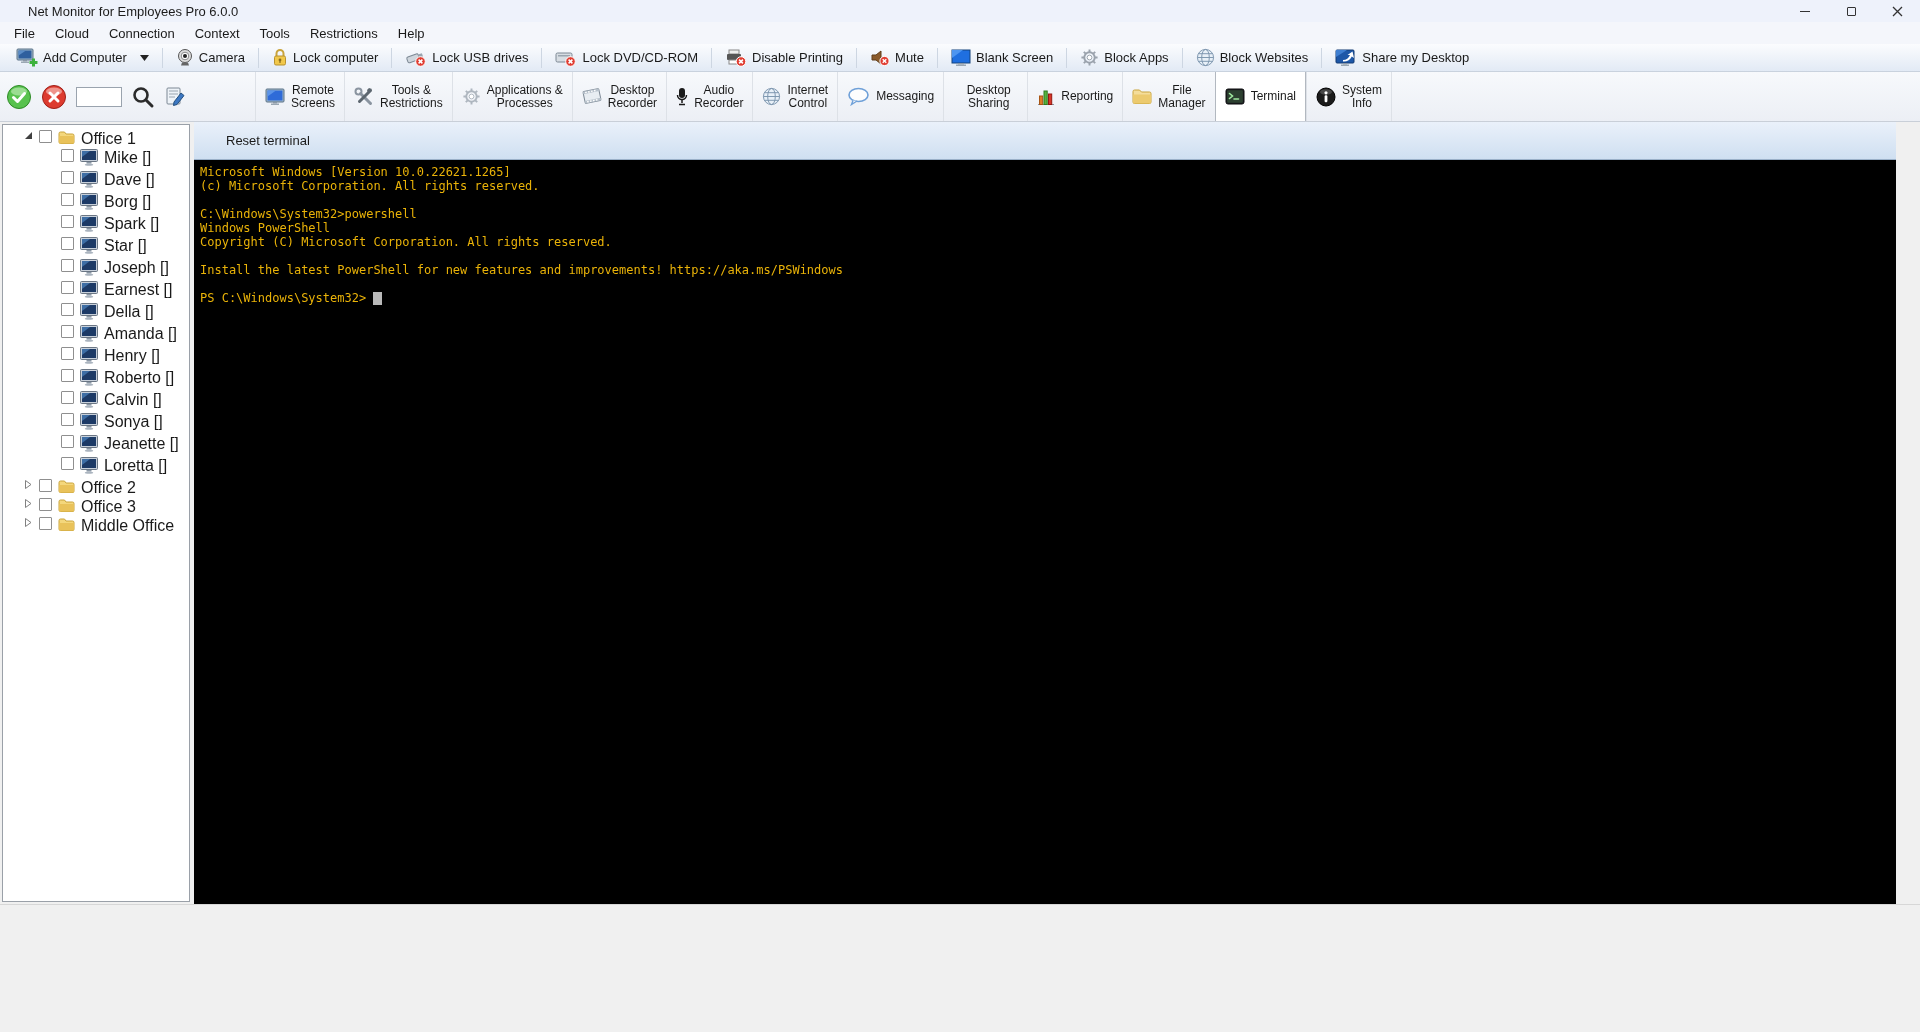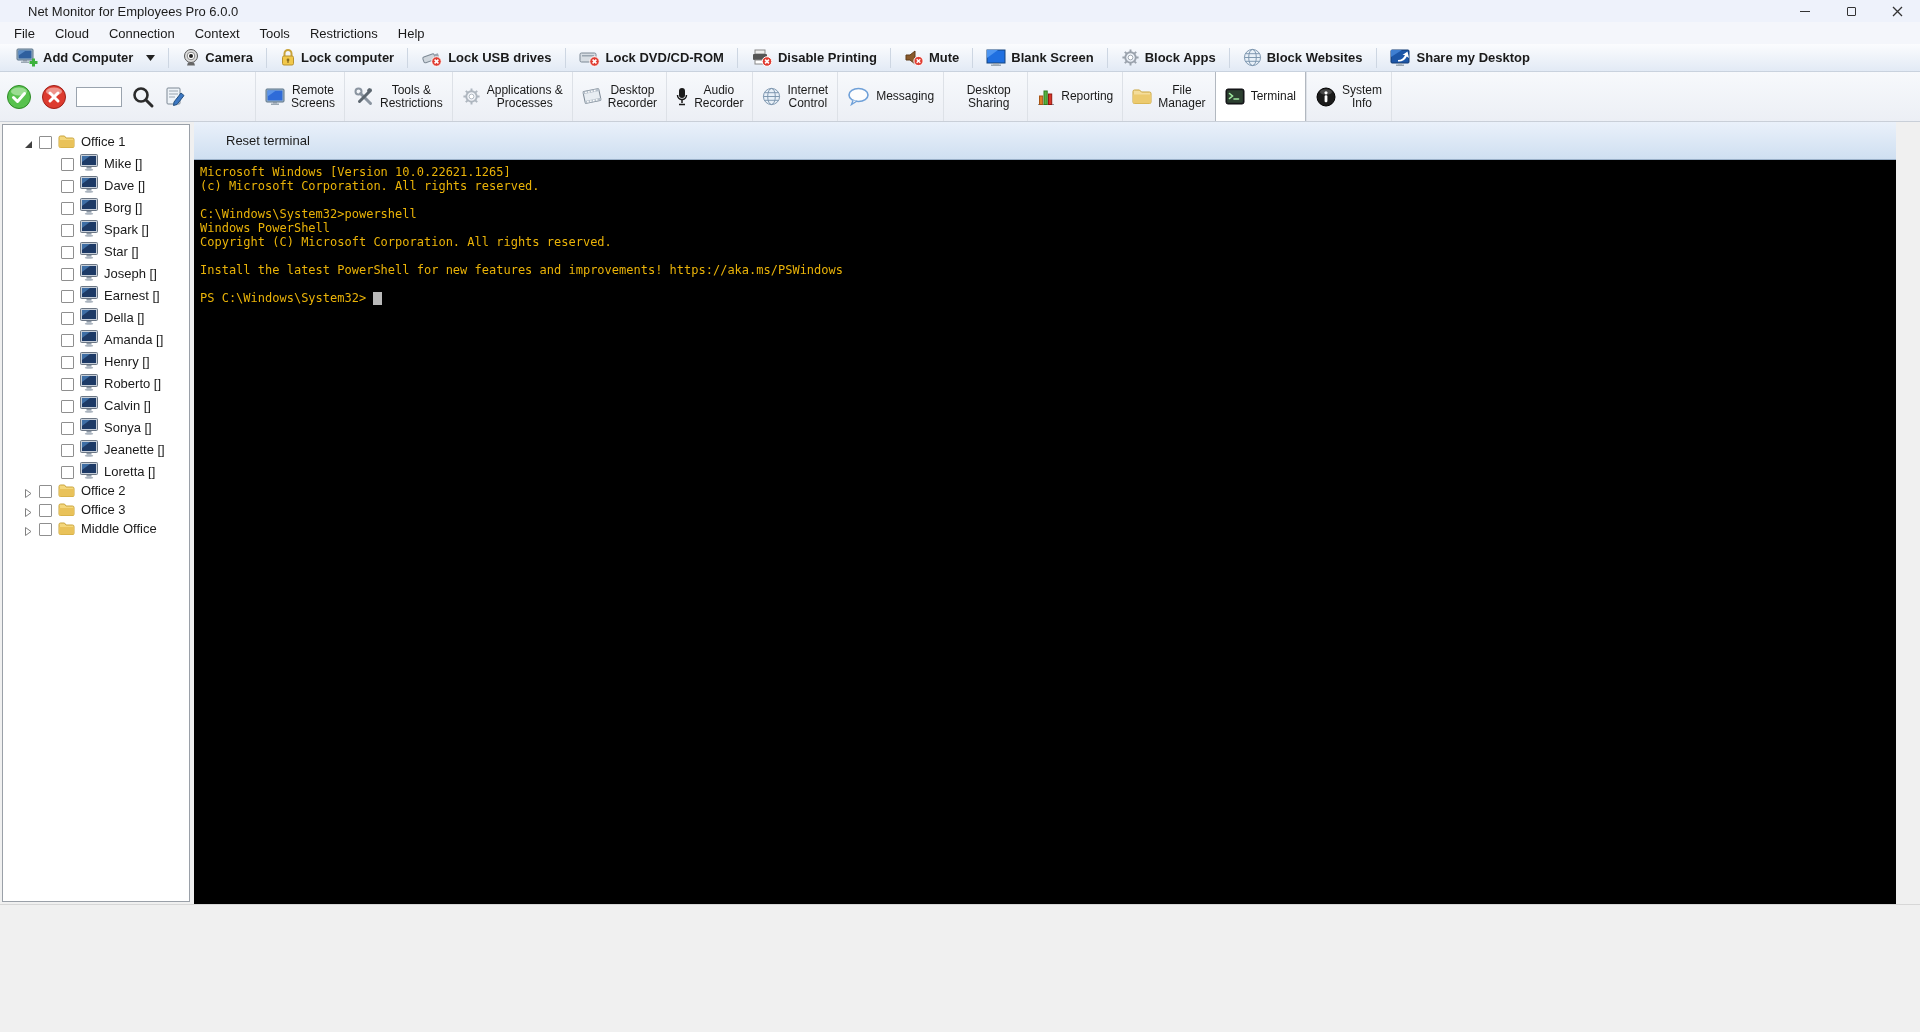--- a/index.html
+++ b/index.html
@@ -14,40 +14,40 @@
   .win-controls { margin-left:auto; display:flex; height:100%; }
   .win-btn { width:46px; height:100%; display:flex; align-items:center; justify-content:center; cursor:default; }
   .glyph-min { width:10px; height:1px; background:#333; }
   .glyph-max { width:9px; height:9px; border:1px solid #333; border-radius:1px; }
 
   
   .menubar { height:22px; background:#f4f6fb; display:flex; align-items:center; padding-left:4px; flex:0 0 auto; }
   .menu-item { font-size:13px; padding:2px 10px; }
 
   
-  .toolbar1 { height:28px; background:linear-gradient(#fbfcfe,#e2eaf5); border-bottom:1px solid #c9d2de; display:flex; align-items:center; padding-left:8px; flex:0 0 auto;font-weight:bold; }
+  .toolbar1 { height:28px; background:linear-gradient(#fbfcfe,#e2eaf5); border-bottom:1px solid #c9d2de; display:flex; align-items:center; padding-left:8px; flex:0 0 auto; }
   .tb1-btn { display:flex; align-items:center; gap:5px; font-size:13px; padding:2px 8px; white-space:nowrap; }
   .tb1-sep { width:1px; height:20px; background:#cdd6e2; margin:0 5px; }
   .dd-arrow { margin-left:8px; display:flex; }
 
   
   .toolbar2 { height:50px; background:linear-gradient(#f7f9fc,#eceff5); border-bottom:1px solid #c9cfd8; display:flex; align-items:center; flex:0 0 auto; }
   .action-cluster { display:flex; align-items:center; gap:9px; padding:0 10px 0 6px; flex:0 0 auto; width:255px; }
   .round-btn { display:flex; align-items:center; }
   .search-input { width:46px; height:20px; border:1px solid #9aa3ae; background:#fff; font-size:12px; padding:0 3px; }
   .tabstrip { display:flex; align-items:stretch; height:100%; }
   .tab { display:flex; align-items:center; gap:6px; padding:16px 9px; min-width:84px; justify-content:center; border-left:1px solid #dde1e7; cursor:default; }
   .tab:last-child { border-right:1px solid #dde1e7; }
   .tab.selected { background:#fff; border-left:1px solid #b2b8c0; border-right:1px solid #b2b8c0; }
   .tab-label { display:flex; flex-direction:column; align-items:center; font-size:12px; line-height:13px; text-align:center; white-space:nowrap; }
 
   
   .content { flex:1 1 auto; display:flex; min-height:0; }
   .sidebar { width:188px; margin:2px 0 2px 2px; background:#fff; border:1px solid #9aa0a8; overflow:hidden; flex:0 0 auto; padding-top:5px; }
-  .tree-row { display:flex; align-items:flex-end; gap:6px; font-size:13px; white-space:nowrap; }
+  .tree-row { display:flex; align-items:flex-start; gap:6px; font-size:16px; white-space:nowrap; }
   .tree-row.group { height:19px; padding-left:20px; }
   .tree-row.child { height:22px; padding-left:58px; }
   .twisty { width:10px; height:10px; display:flex; align-items:center; justify-content:center; flex:0 0 auto; }
   .checkbox { width:13px; height:13px; border:1px solid #8f8f8f; background:#fff; border-radius:1px; flex:0 0 auto; }
   .icon { display:inline-flex; align-items:center; justify-content:center; }
 
   .main { flex:1 1 auto; display:flex; flex-direction:column; margin:0 24px 0 4px; min-width:0; }
   .resetbar { height:38px; background:linear-gradient(#eaf1fa,#cfdff1); border-bottom:1px solid #9ab0c8; display:flex; align-items:center; padding-left:24px; flex:0 0 auto; }
   .reset-btn { font-size:13px; padding:3px 8px; border-radius:2px; }
   .terminal { flex:1 1 auto; background:#000; color:#eab308; font-family:"DejaVu Sans Mono", monospace; font-size:12px; line-height:14px; padding:5px 0 0 6px; white-space:pre; overflow:hidden; }

